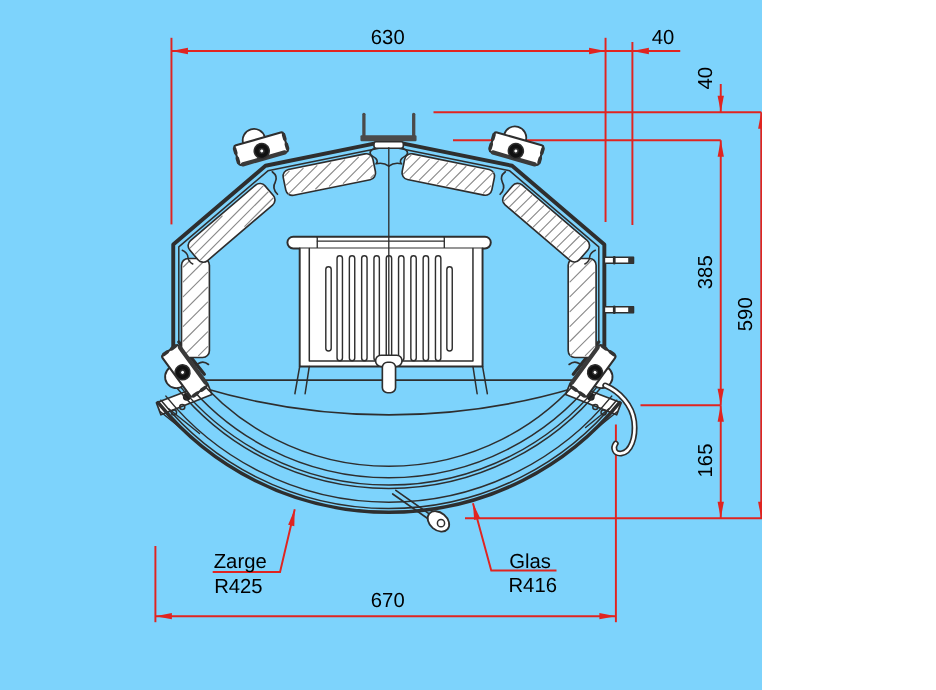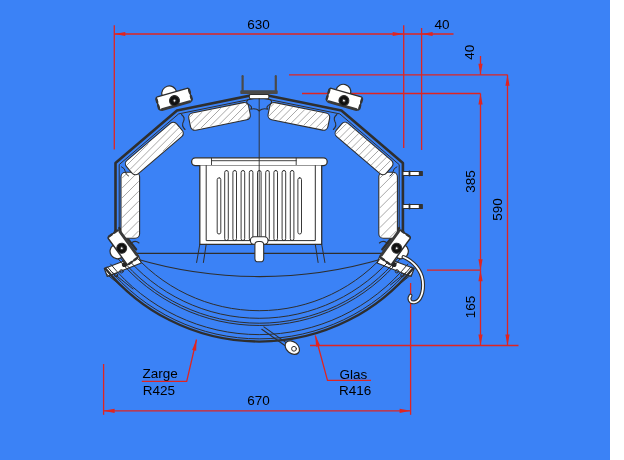--- a/index.html
+++ b/index.html
@@ -1,16 +1,16 @@
 <!DOCTYPE html>
 <html><head>
 <meta charset="utf-8">
 <style>
   html,body{margin:0;padding:0;background:#ffffff;}
-  #page{width:610px;height:460px;position:relative;background:#3b82f6;overflow:hidden;}
+  #page{width:508px;height:460px;position:relative;background:#7dd3fc;overflow:hidden;}
   svg{position:absolute;left:0;top:0;}
   text{font-family:"Liberation Sans",sans-serif;fill:#000;}
 </style>
 </head>
 <body>
 <div id="page">
 <svg width="624" height="460" viewBox="0 0 624 460">
 <defs>
 
   <g id="clampT">

